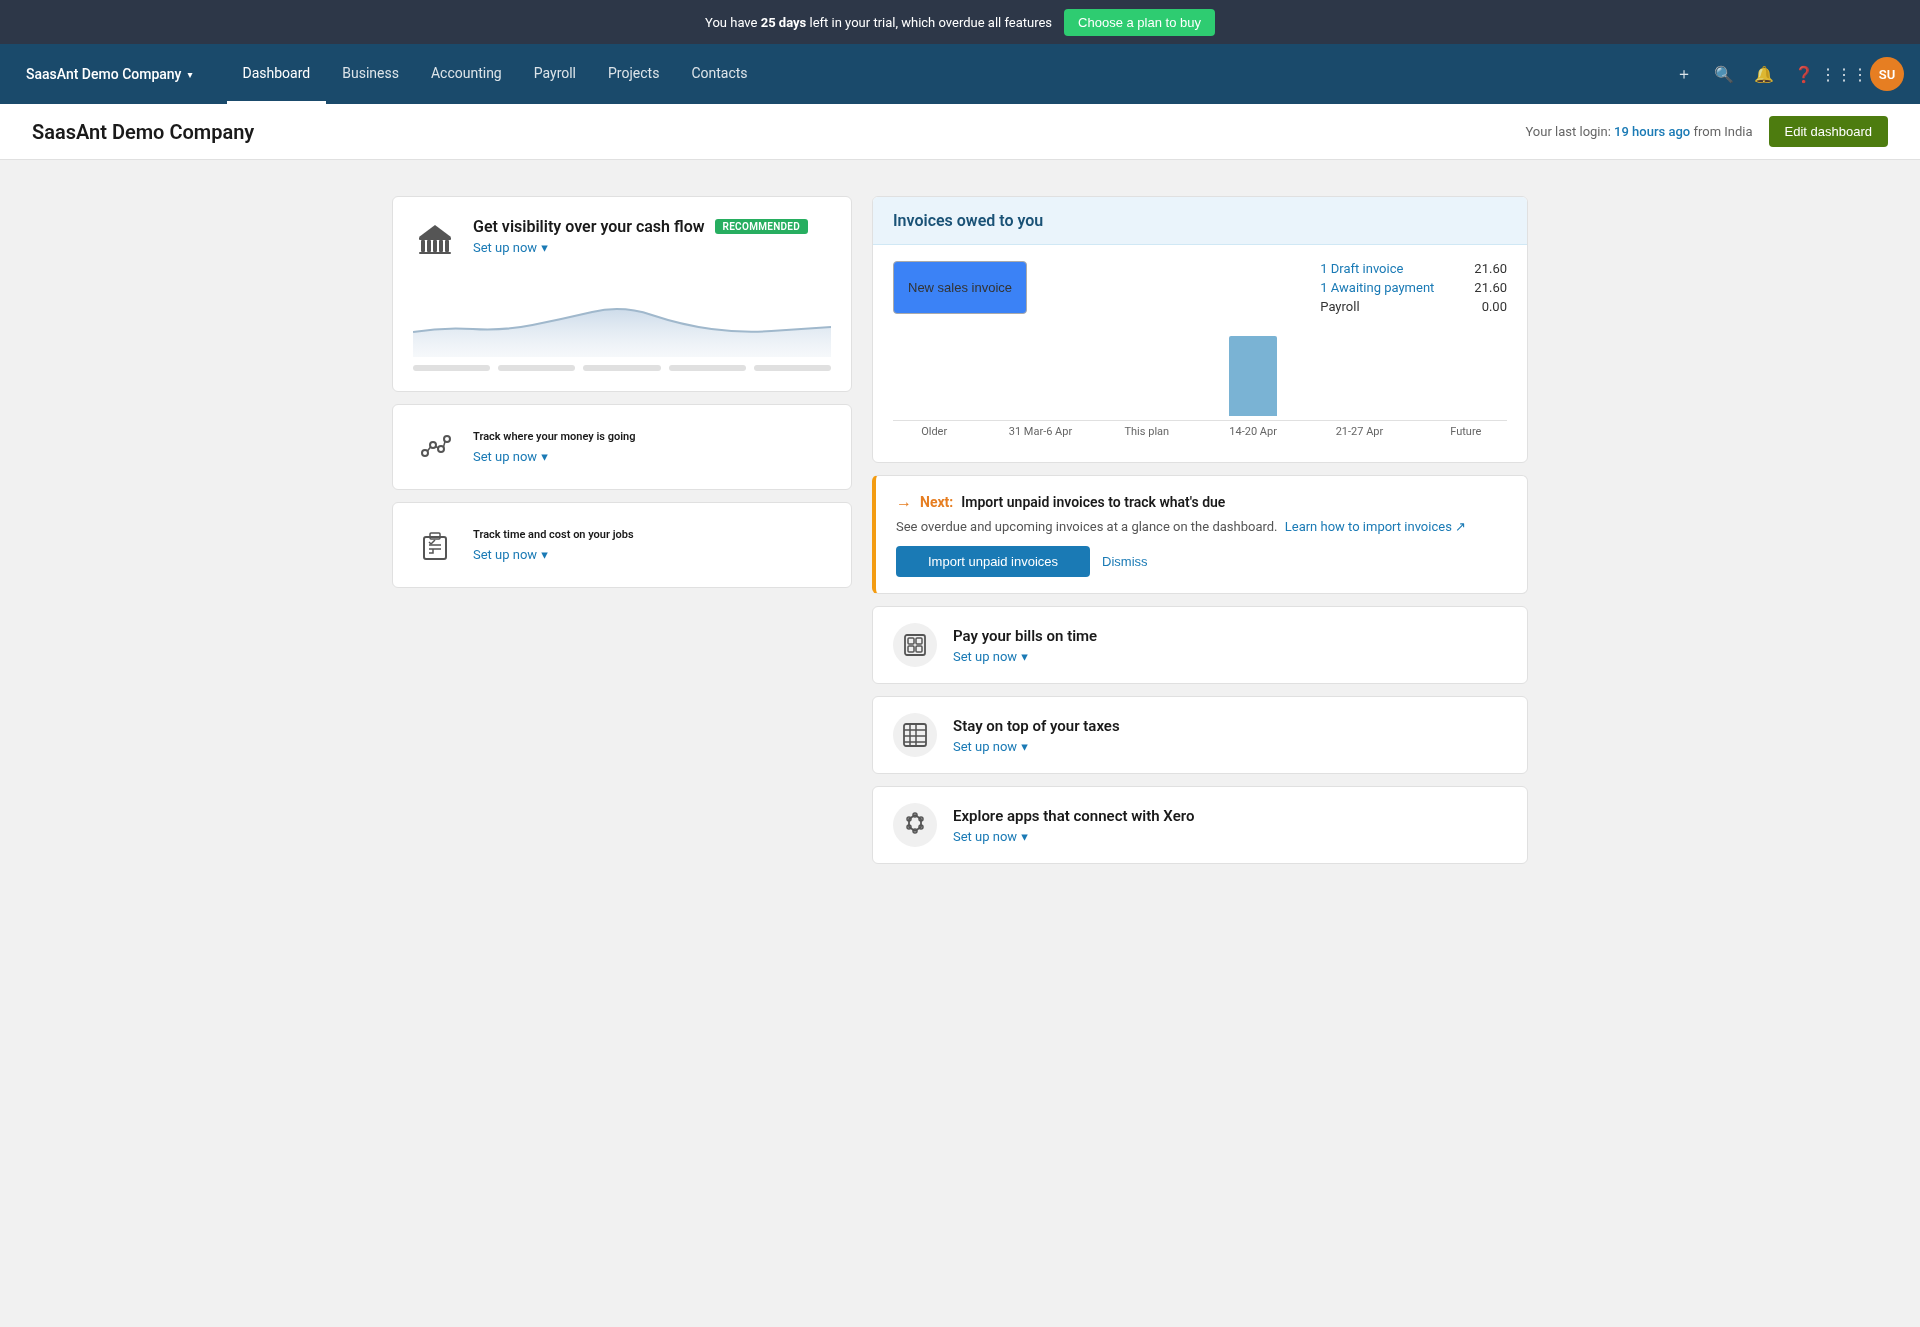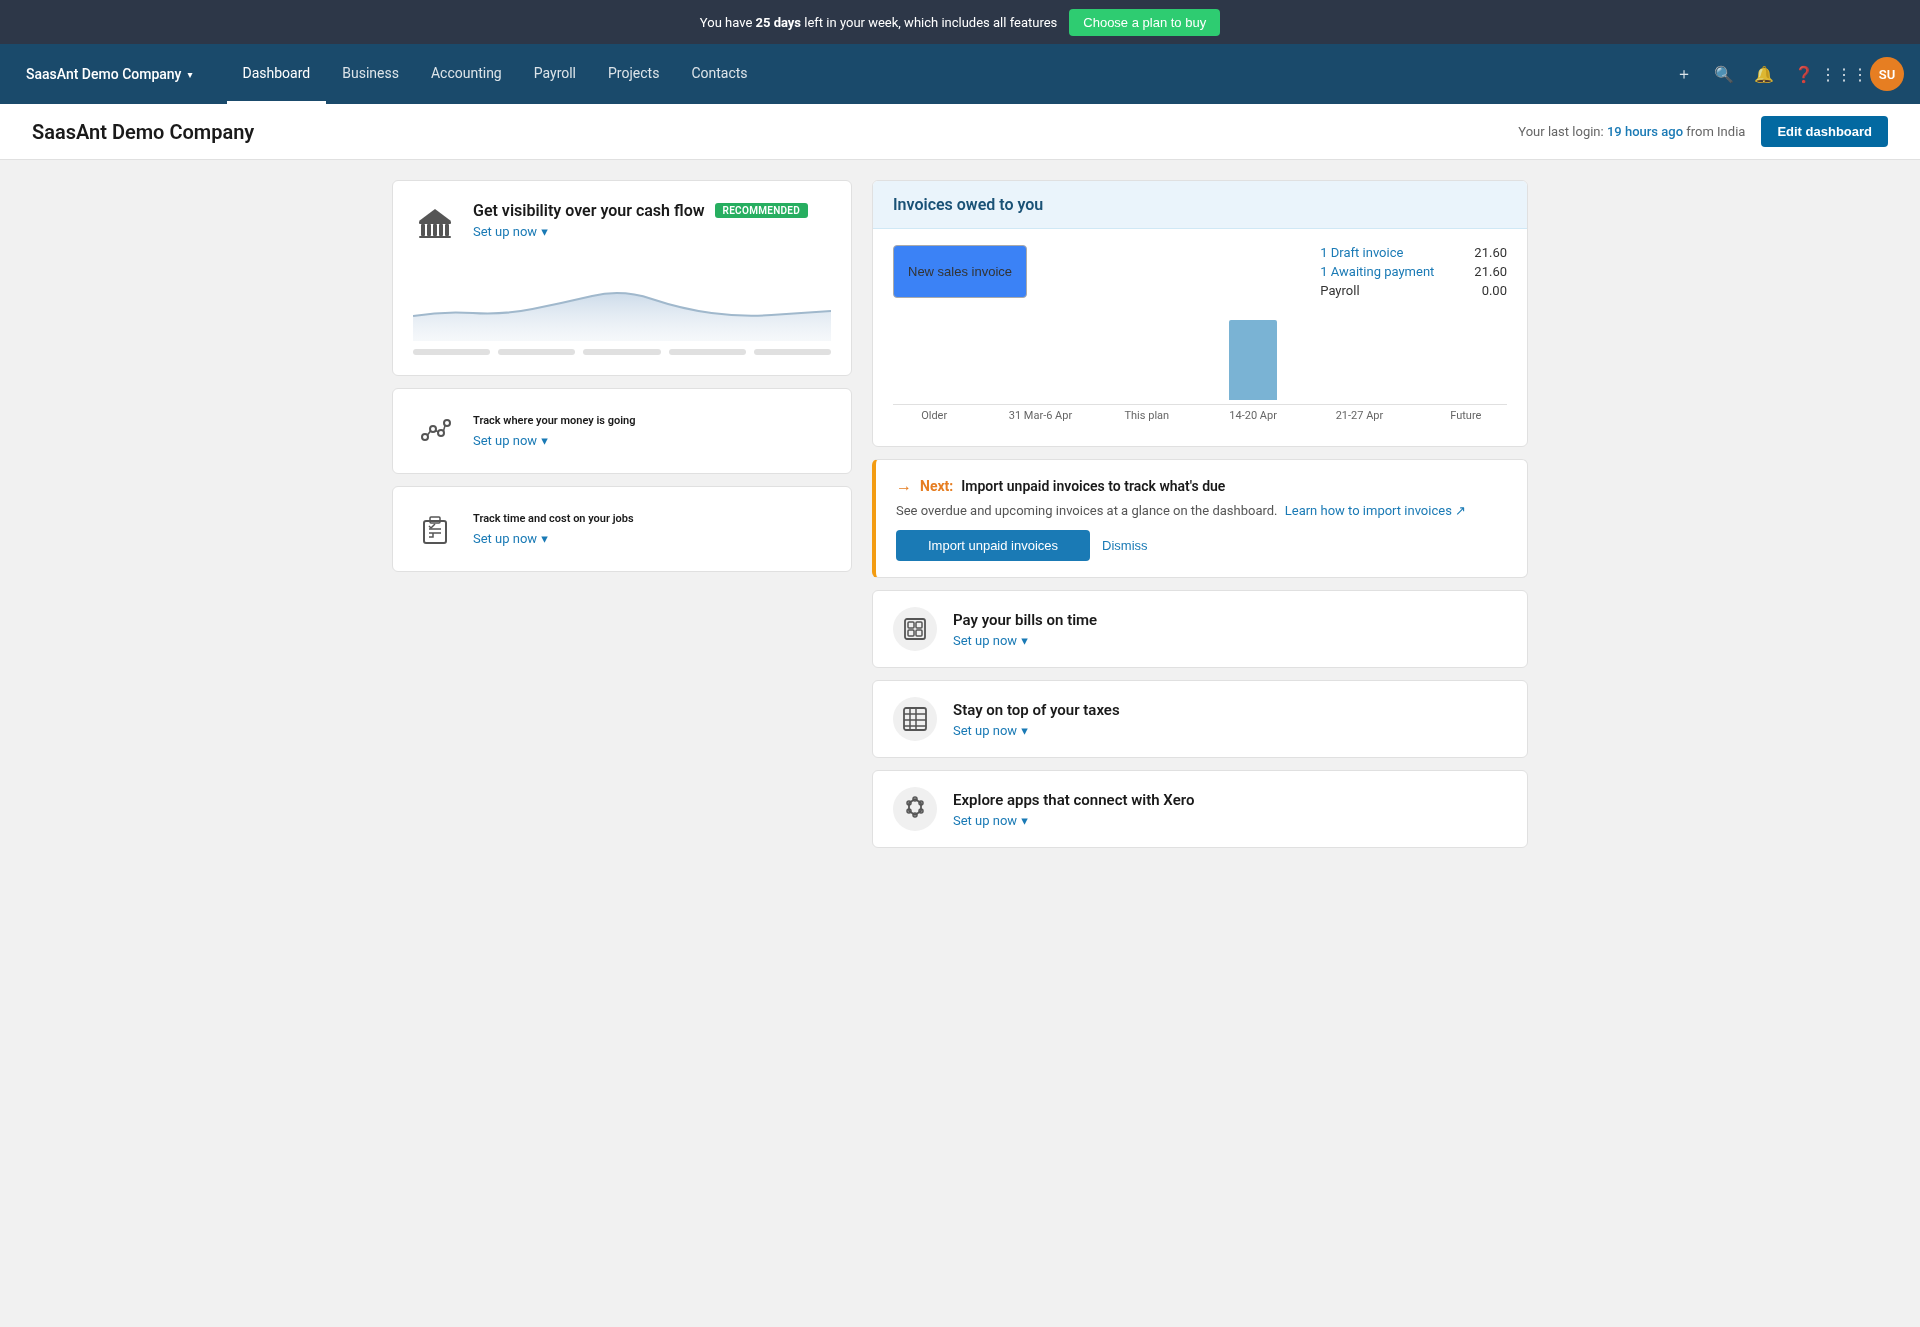--- a/index.html
+++ b/index.html
@@ -128,37 +128,37 @@
     }
     .last-login {
       font-size: 13px;
       color: #666;
     }
     .last-login-time {
       color: #1a7ab5;
       font-weight: 500;
     }
     .edit-dashboard-btn {
-      background: #0369a1;
+      background: #4d7c0f;
       color: #fff;
       border: none;
       padding: 8px 16px;
       border-radius: 4px;
       cursor: pointer;
       font-size: 13px;
-      font-weight: 700;
+      font-weight: 400;
     }
 
     
     .main-content {
       display: flex;
       gap: 20px;
       padding: 20px 32px;
       max-width: 1200px;
-      margin: 0 auto;
+      margin: 16px auto;
     }
 
     
     .left-col {
       flex: 0 0 460px;
       display: flex;
       flex-direction: column;
       gap: 12px;
     }
 
@@ -437,21 +437,21 @@
       color: #1a1a1a;
       margin-bottom: 4px;
     }
   </style>
 </head>
 <body>
 
 <div class="top-banner">
   <span>
     You have <strong>25 days</strong>
-    <span> left in your week, which includes all features</span>
+    <span> left in your trial, which overdue all features</span>
   </span>
   <button class="choose-plan-btn">Choose a plan to buy</button>
 </div>
 
 <nav class="nav">
   <div class="nav-company">
     <span>SaasAnt Demo Company</span>
     <span class="chevron">▾</span>
   </div>
   <div class="nav-links">

